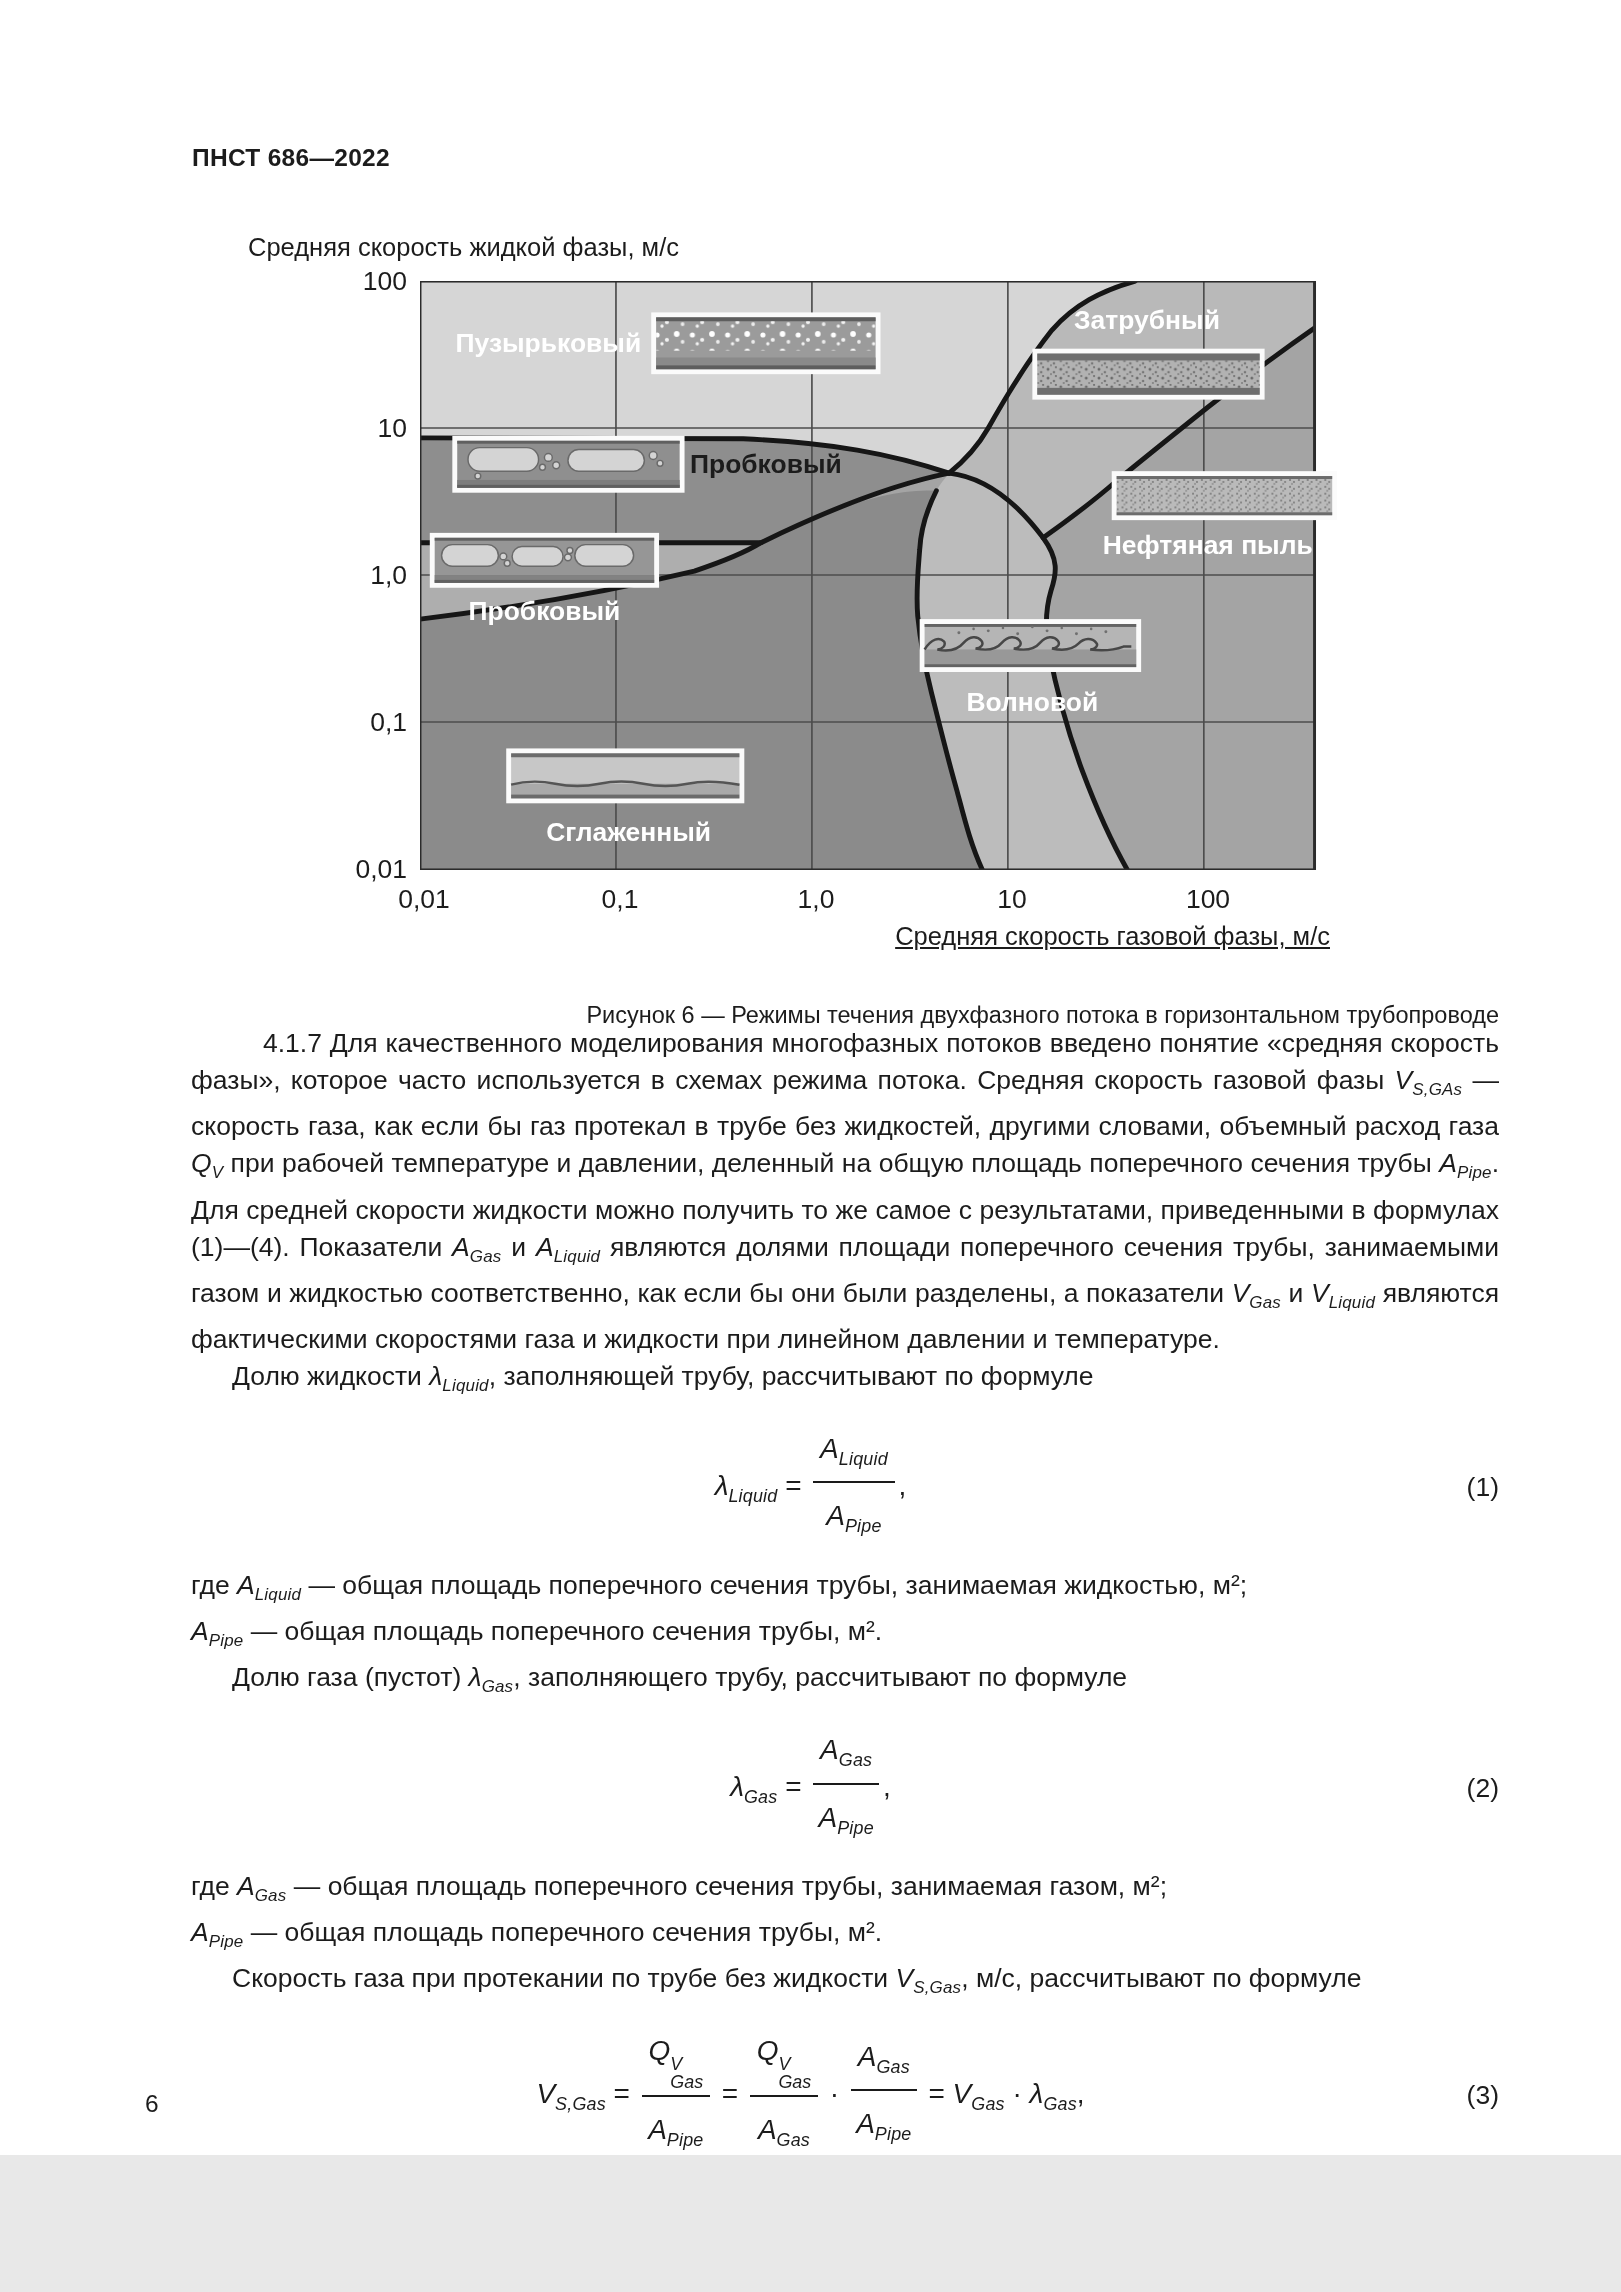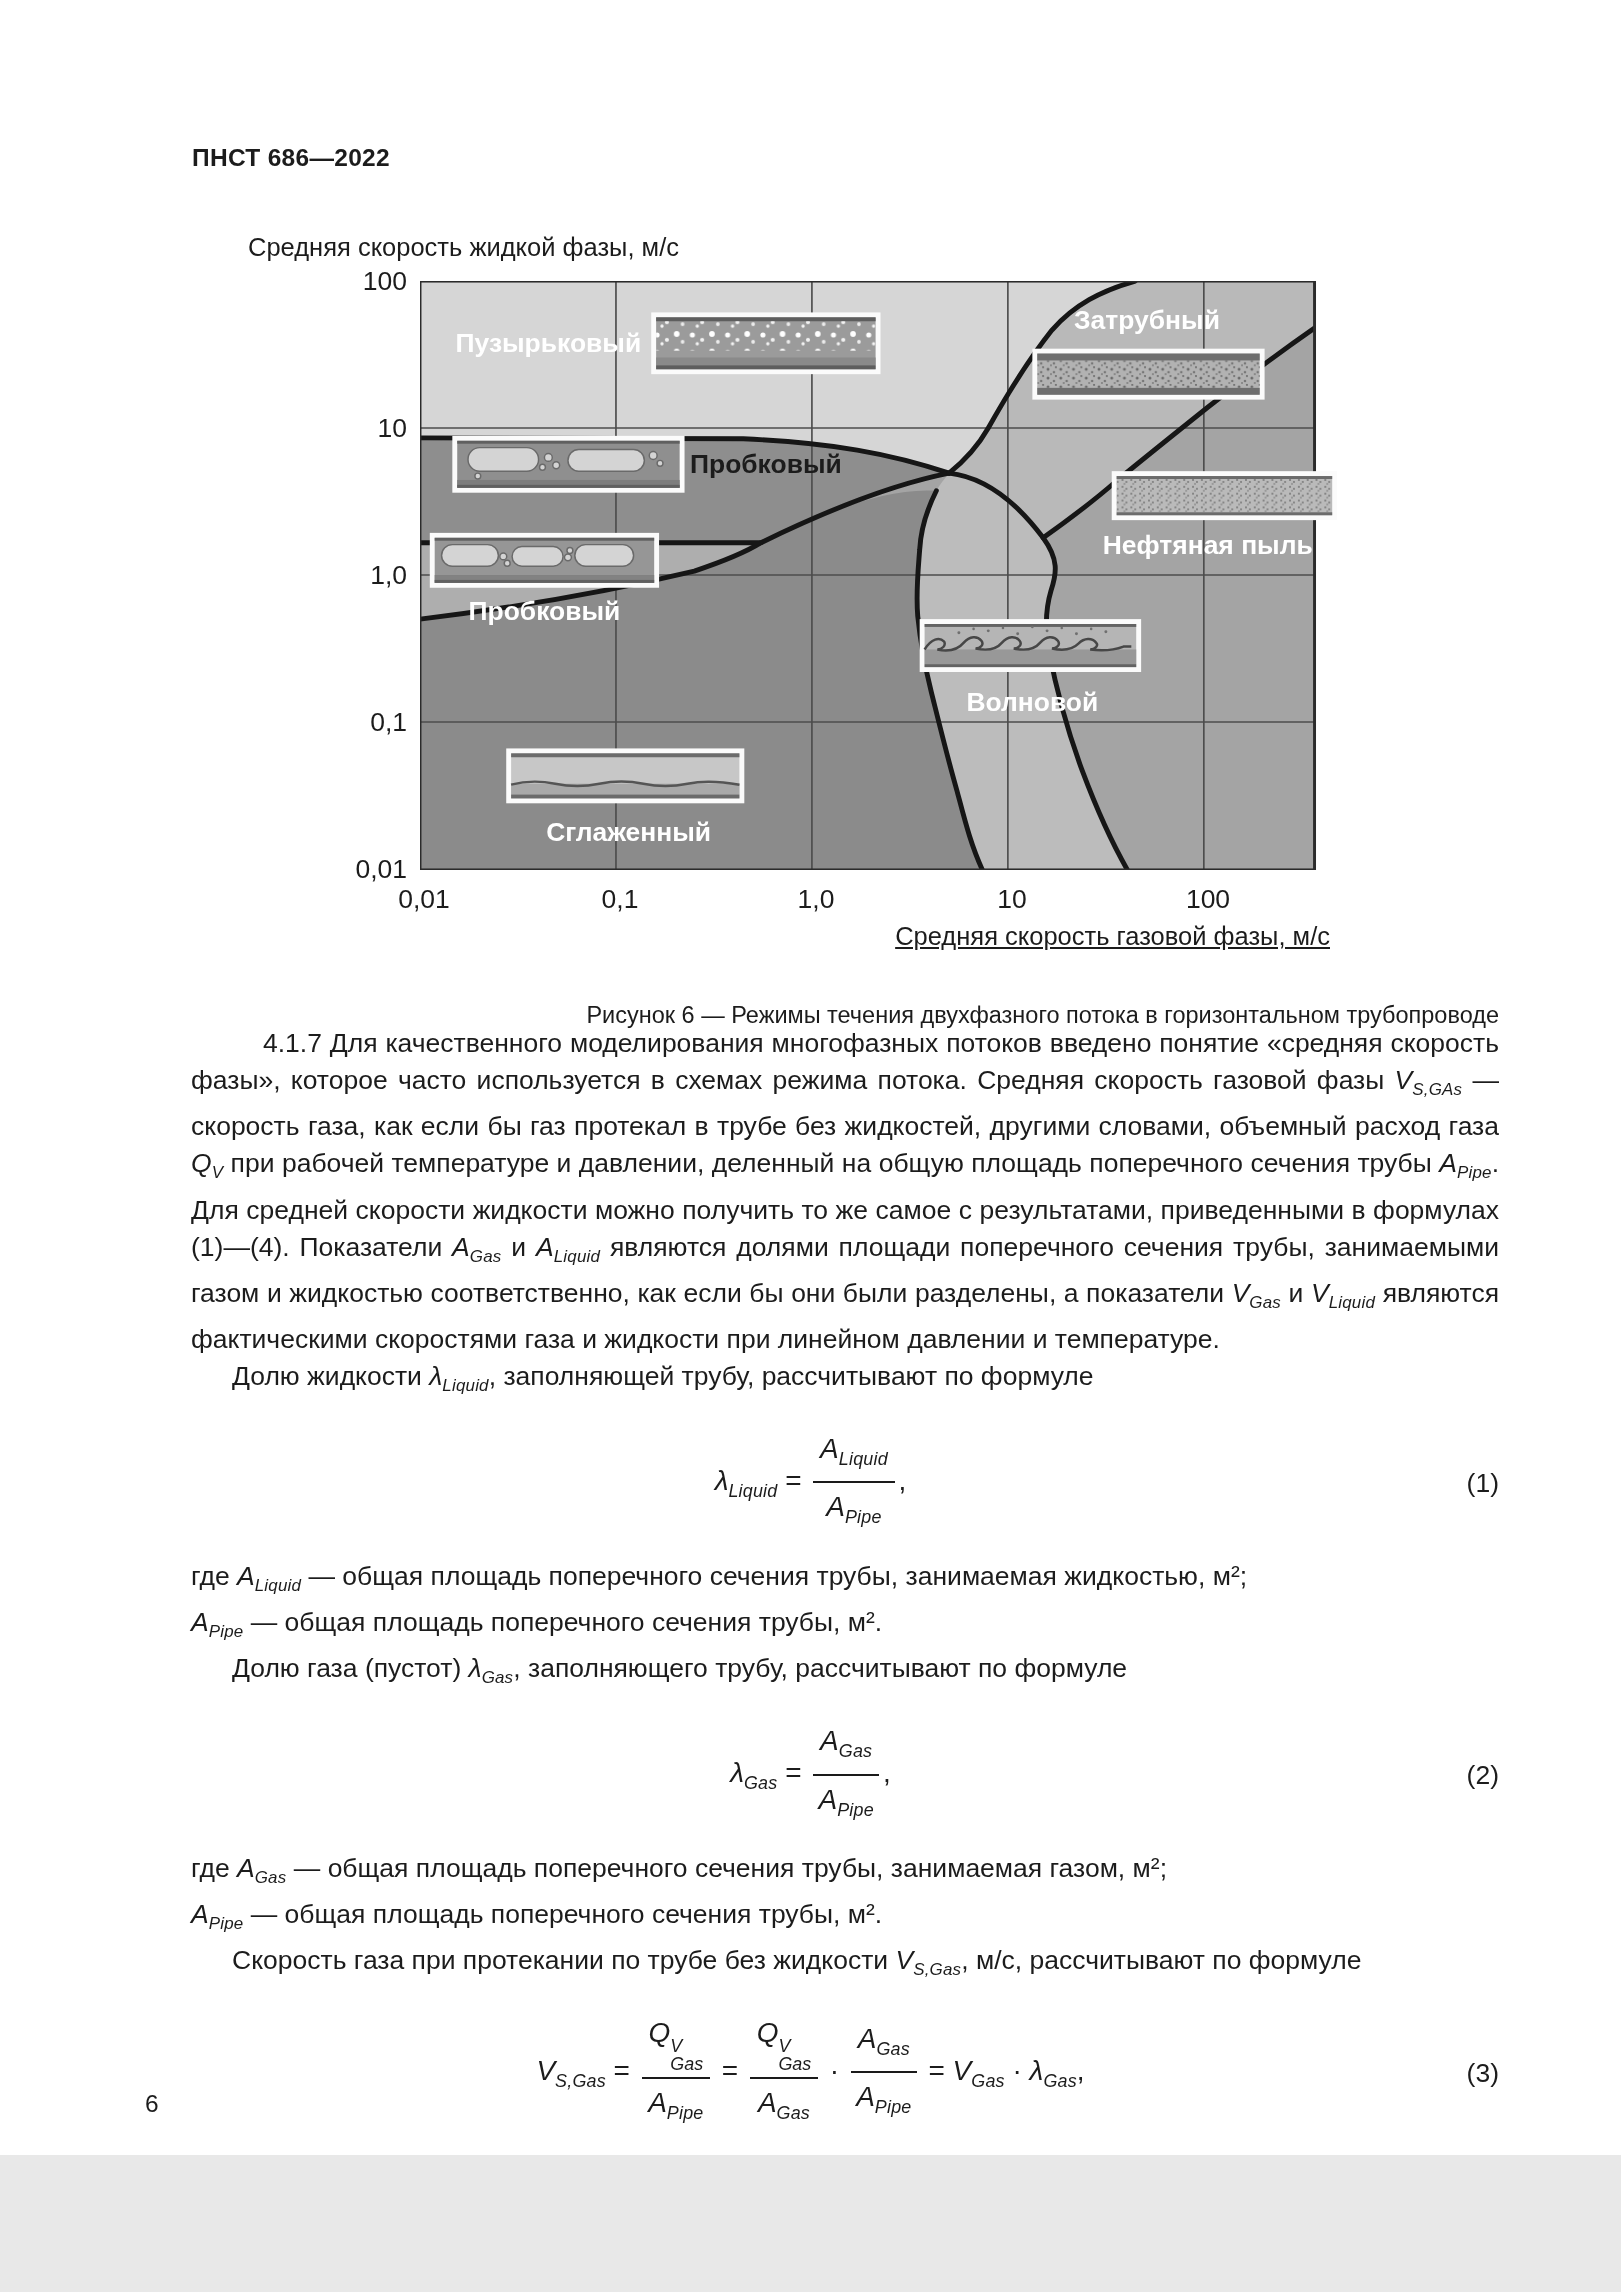--- a/index.html
+++ b/index.html
@@ -21,21 +21,21 @@
   .gde{margin-left:-36px;margin-top:14.7px;}
   .gde2{margin-left:35px;margin-top:8.8px;}
   .var{font-style:italic;}
   .var sub{font-size:0.64em;letter-spacing:0.2px;}
   .supsub{display:inline-flex;flex-direction:column;align-items:flex-start;
           font-size:0.64em;line-height:1.02;font-style:italic;vertical-align:-0.55em;}
   .formula-row{display:flex;align-items:center;margin:25.5px 0 21.6px 0;min-height:94px;}
   .formula{flex:1;text-align:center;font-size:28px;}
   .formula .frac{display:inline-flex;flex-direction:column;align-items:center;vertical-align:middle;margin:0 3.9px;}
   .formula .num{padding:0 6.9px 3.9px 6.9px;border-bottom:2.5px solid #1a1a1a;}
-  .formula .den{padding-top:5px;}
+  .formula .den{padding-top:14px;}
   .fnum{width:69px;text-align:right;font-size:26.5px;}
   svg text{font-family:"Liberation Sans","DejaVu Sans",sans-serif;}
   .region-label{font-size:27px;font-weight:bold;}
 </style>
 </head>
 <body>
 
 <div class="page">
 
   <div class="abs doc-header">ПНСТ 686—2022</div>

